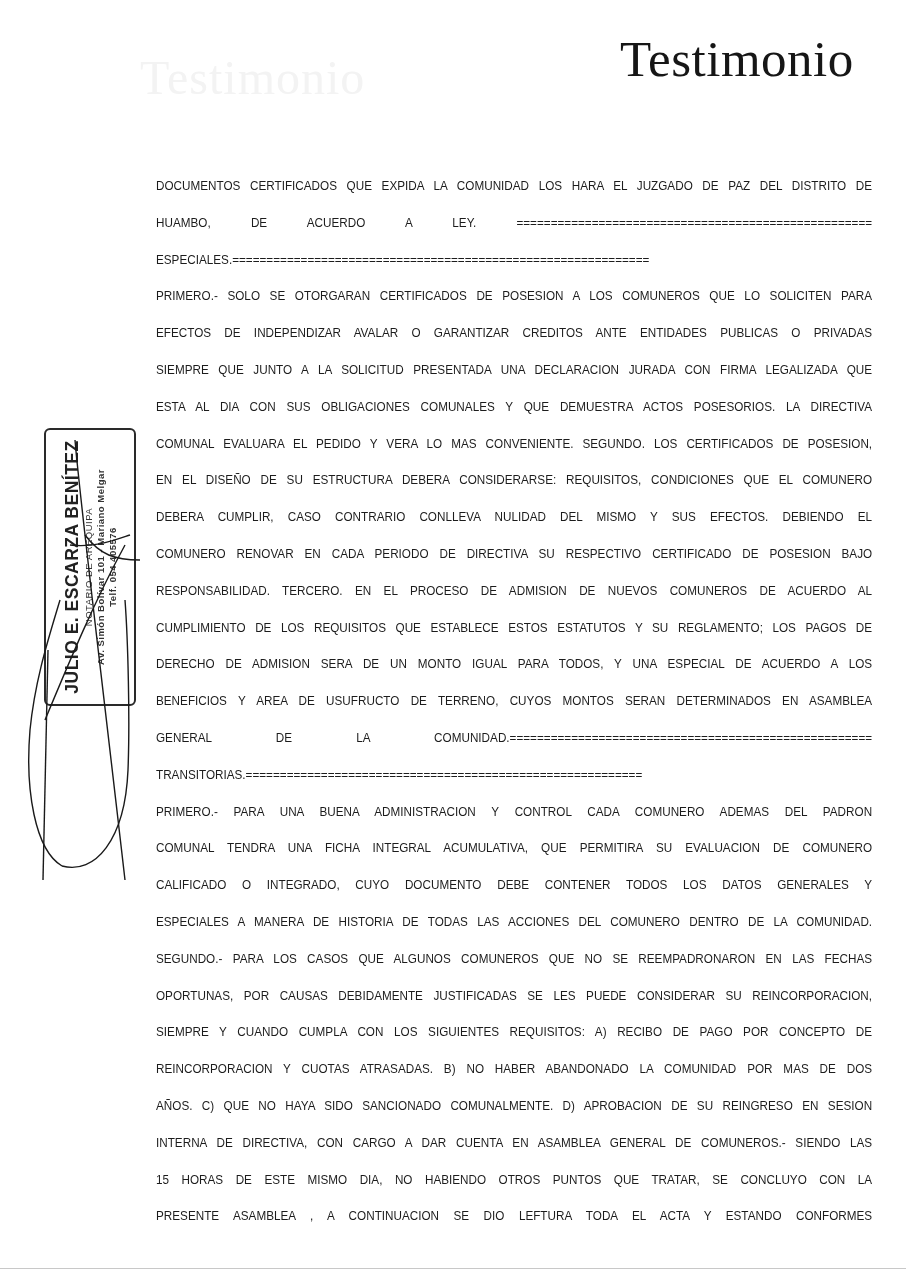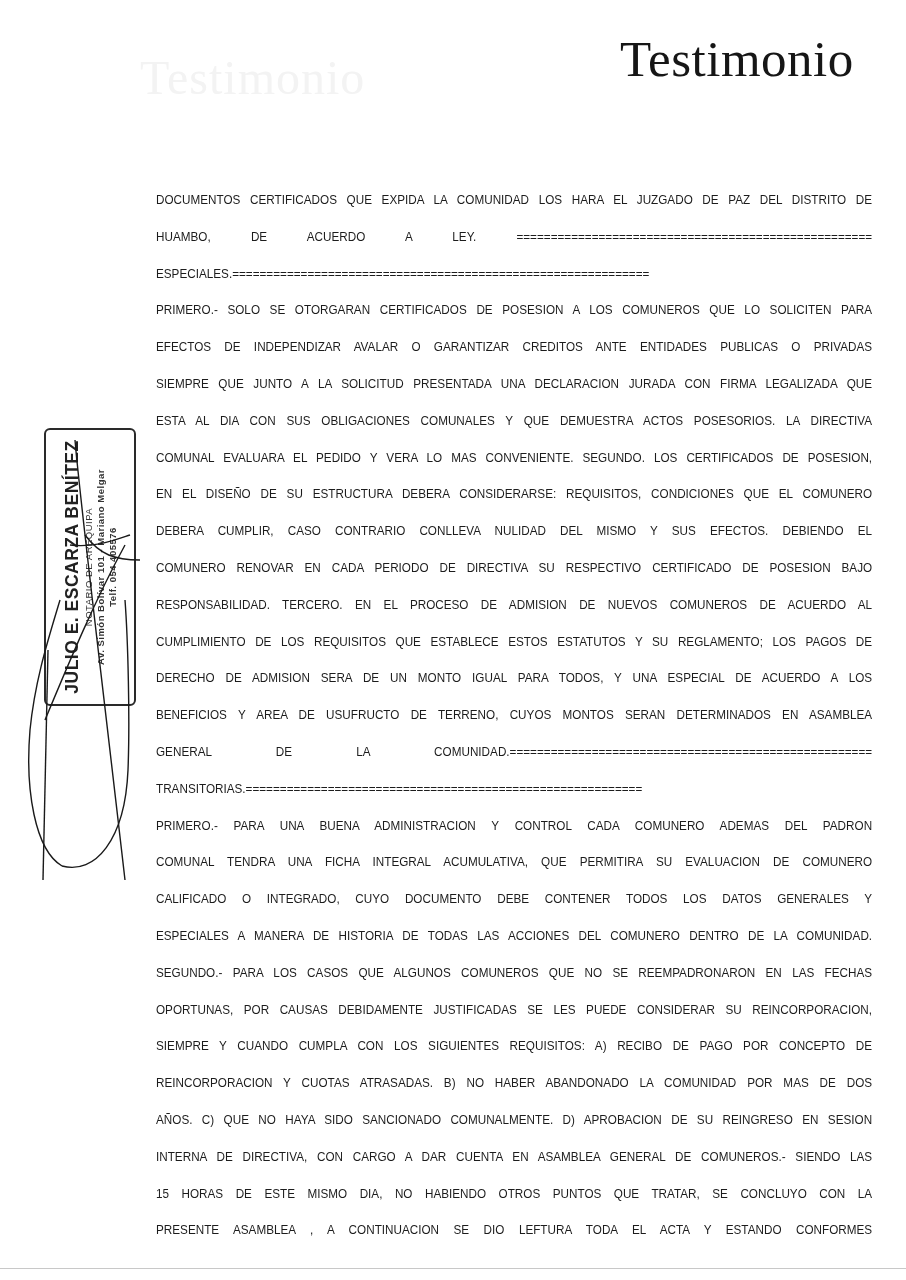--- a/index.html
+++ b/index.html
@@ -13,21 +13,21 @@
     position: absolute; left: 140px; top: 50px;
     font-family: "Liberation Serif", serif; font-size: 48px;
     color: #f3f3f3; letter-spacing: 1px;
   }
   .header-title {
     position: absolute; left: 620px; top: 30px;
     font-family: "Liberation Serif", serif; font-size: 51px;
     color: #161616; letter-spacing: 0.5px;
   }
   .body-text {
-    position: absolute; left: 156px; top: 188px; width: 716px;
+    position: absolute; left: 156px; top: 174px; width: 716px;
   }
   .line {
     height: 36.8px; line-height: 24px;
     font-size: 12.6px; white-space: nowrap;
     text-align: justify; text-align-last: justify;
     font-family: "Liberation Sans", sans-serif;
     transform: scaleX(0.93); transform-origin: left center;
     width: 770px;
     color: #1c1c1c;
   }

